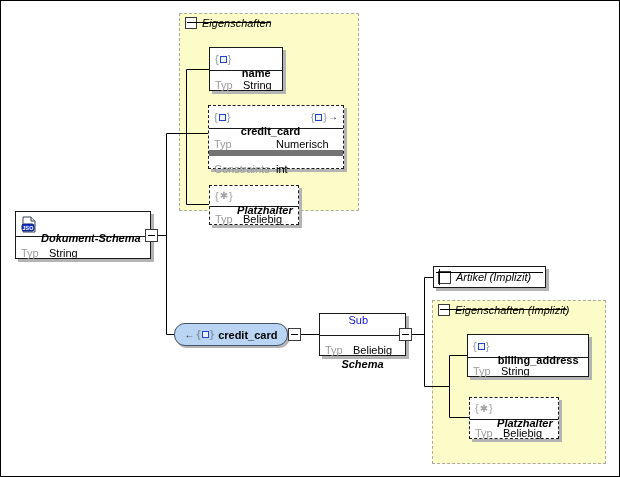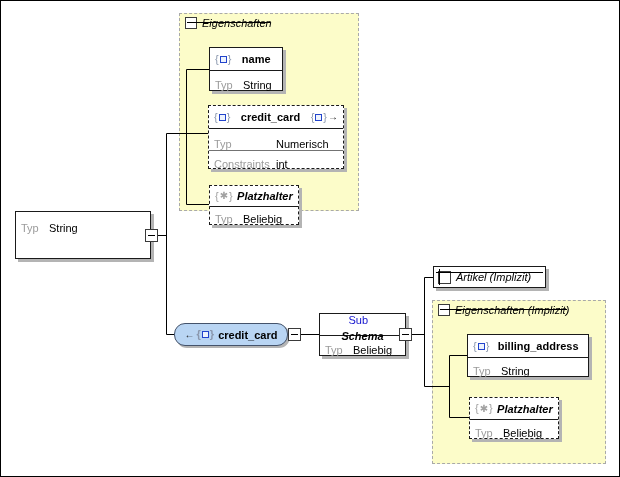--- a/index.html
+++ b/index.html
@@ -25,25 +25,25 @@
   }
   .chdr{position:absolute;top:3px;left:5px;display:flex;align-items:center;gap:5px;}
   .chdr .clabel{font-style:italic;}
   svg.wires{position:absolute;left:0;top:0;z-index:2;pointer-events:none;}
   .node{
     position:absolute;background:#fff;border:1px solid var(--node-border);
     box-sizing:border-box;box-shadow:3px 3px 0 var(--shadow);z-index:3;
   }
   .node.dashed{border-style:dashed;}
   .hdr{display:flex;align-items:center;gap:4px;padding:0 5px;border-bottom:1px solid var(--node-border);}
-  .hdr .title{font-weight:bold;flex:1;text-align:center;white-space:nowrap;}
+  .hdr .title{font-weight:bold;flex:1;text-align:center;white-space:nowrap;margin-top:28px;}
   .hdr .title.left{text-align:left;flex:0 1 auto;}
   .hdr .title.it{font-style:italic;font-weight:bold;}
   .row{display:flex;align-items:flex-end;padding:0 5px;white-space:nowrap;}
-  .row + .row{border-top:1px solid #737373;}
+  .row + .row{border-top:6px solid #737373;}
   .row .lbl{color:var(--label-gray);width:28px;flex:none;}
   .row .lbl.wide{width:62px;}
   .row .val{color:#000;}
   .kind{color:var(--accent-blue);width:28px;flex:none;}
   
   .badge{position:absolute;width:13px;height:13px;background:#fff;border:1px solid #3a3a3a;box-sizing:border-box;z-index:4;}
   .badge::before{content:"";position:absolute;left:2px;right:2px;top:5px;height:1px;background:#000;}
   .badge.plus::after{content:"";position:absolute;top:2px;bottom:2px;left:5px;width:1px;background:#000;}
   .badge.inline{position:static;flex:none;}
   
@@ -85,20 +85,29 @@
 
   <svg class="wires" width="620" height="477">
     <path d="M157,234.5 H165.5 M165.5,132.5 V333.5 M165.5,132.5 H207
              M185.5,68.5 V203.5 M185.5,68.5 H208 M185.5,203.5 H208
              M165.5,333.5 H173 M300,333.5 H318 M411,333.5 H423.5
              M423.5,276.5 V385.5 M423.5,276.5 H432 M423.5,385.5 H448.5
              M448.5,354.5 V416.5 M448.5,354.5 H466 M448.5,416.5 H468" stroke="#000" stroke-width="1" fill="none"></path>
   </svg>
 
   <div class="node" style="left:14px;top:210px;width:136px;height:48px;">
+    <div class="hdr" style="height:24px;">
+      <svg class="docicon" width="16" height="17" viewBox="0 0 16 17">
+        <path d="M2,1 H10 L14,5 V16 H2 Z" fill="#fff" stroke="#35405a" stroke-width="1"></path>
+        <path d="M10,1 L10,5 L14,5" fill="#dfe6f2" stroke="#35405a" stroke-width="1"></path>
+        <rect x="1" y="8" width="12" height="7" rx="2" fill="#1a35cc" stroke="#0a1a66"></rect>
+        <text x="7" y="13.6" text-anchor="middle" font-size="5.4" font-weight="bold" fill="#ffffff" font-family="Liberation Sans, sans-serif">JSO</text>
+      </svg>
+      <span class="title it left">Dokument-Schema</span>
+    </div>
     <div class="row" style="height:22px;">
       <span class="lbl">Typ</span>
       <span class="val">String</span>
     </div>
   </div>
   <span class="badge" style="left:144px;top:228px;"></span>
 
   <div class="node" style="left:208px;top:46px;width:74px;height:44px;">
     <div class="hdr" style="height:22px;">
       <span class="picon">

